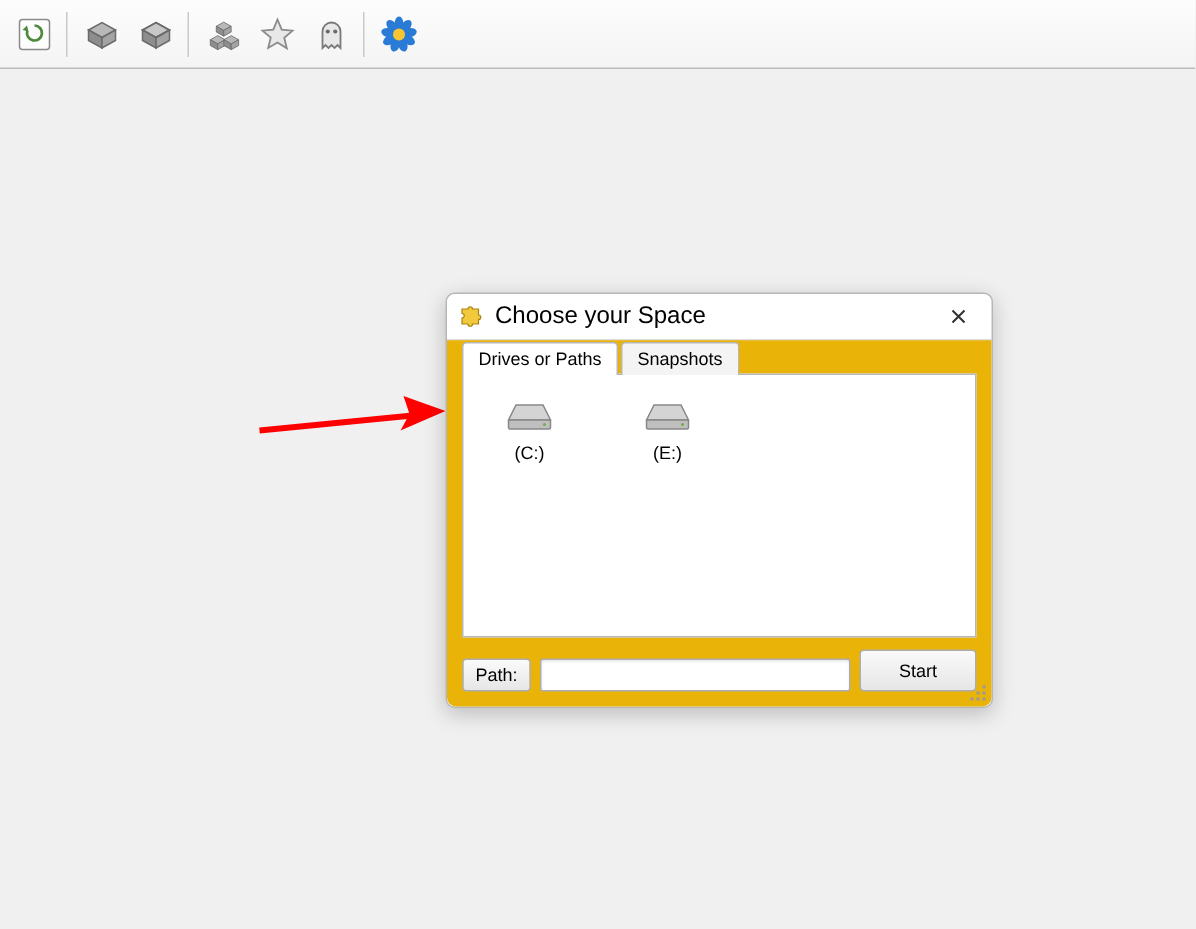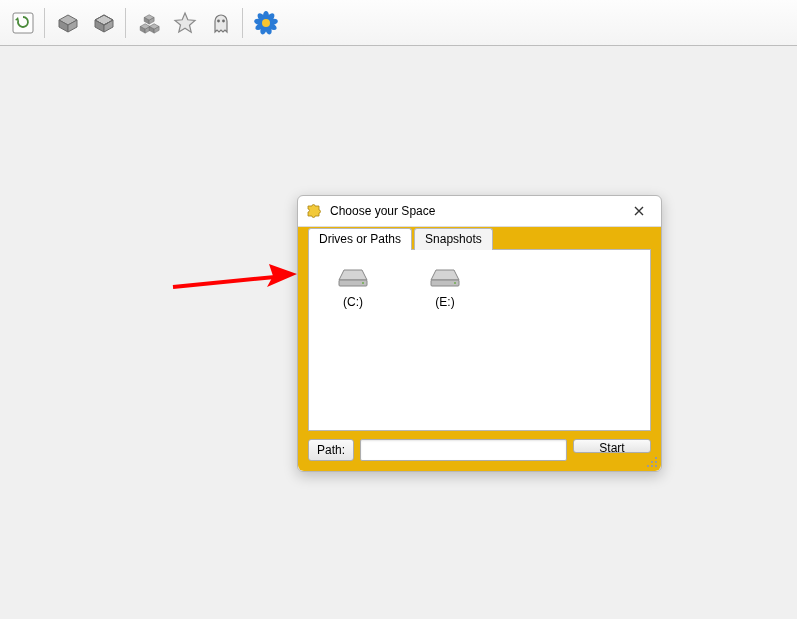--- a/index.html
+++ b/index.html
@@ -4,34 +4,34 @@
 <style>
   html,body{margin:0;padding:0;width:797px;height:619px;background:#f0f0f0;font-family:"Segoe UI",Tahoma,sans-serif;font-size:12px;color:#000;overflow:hidden}
   .toolbar{width:100%;height:46px;background:linear-gradient(#fdfdfd,#f4f4f4);border-bottom:1px solid #bdbdbd;display:flex;align-items:center;padding:0 6px;gap:2px;box-sizing:border-box}
   .tb-sep{width:1px;height:30px;background:#c9c9c9;margin:0 4px 0 2px}
   .tb-btn{width:32px;height:32px;display:flex;align-items:center;justify-content:center;border:1px solid transparent;border-radius:3px;cursor:pointer}
   .tb-btn svg{width:26px;height:26px}
   .arrow{position:absolute;left:165px;top:262px;pointer-events:none}
   .dialog{position:absolute;left:297px;top:195px;width:363px;height:275px;background:#fff;border:1px solid #b7b7b7;border-radius:6px;box-shadow:0 4px 14px rgba(0,0,0,.22)}
   .dialog-title{height:30px;display:flex;align-items:center;padding:0 8px;gap:8px}
   .title-icon svg{width:16px;height:16px}
-  .title-text{flex:1;font-size:12px}
+  .title-text{flex:1;font-size:16px}
   .close-x{width:28px;height:22px;display:flex;align-items:center;justify-content:center;cursor:pointer;font-size:14px;color:#333}
   .dialog-body{padding:0 10px 10px;display:flex;flex-direction:column;height:calc(100% - 30px);box-sizing:border-box;background:#eab308;border-top:1px solid #dcdcdc;border-radius:0 0 6px 6px}
   .tabs{display:flex;height:22px}
   .tab{padding:3px 10px;border:1px solid #b7b7b7;border-bottom:none;background:#f4f4f4;border-radius:3px 3px 0 0;margin-right:2px;cursor:pointer;position:relative;top:1px}
   .tab.active{background:#fff;z-index:2}
   .tab-pane{flex:1;background:#fff;border:1px solid #b7b7b7;padding:10px;display:flex;align-items:flex-start;gap:24px}
   .drive{width:60px;text-align:center;cursor:pointer;padding:4px;border-radius:3px}
   .drive svg{width:36px;height:24px}
   .drive-label{margin-top:4px}
-  .bottom{display:flex;align-items:flex-start;gap:6px;margin-top:8px}
+  .bottom{display:flex;align-items:flex-end;gap:6px;margin-top:8px}
   .path-btn{height:22px;padding:0 8px;border:1px solid #adadad;border-radius:3px;background:linear-gradient(#fafafa,#e6e6e6);cursor:pointer;font-size:12px}
   .path-input{flex:1;height:20px;border:1px solid #adadad;border-radius:2px;box-shadow:inset 0 1px 2px rgba(0,0,0,.1);padding:0 4px;font-size:12px}
-  .start-btn{width:78px;height:14px;border:1px solid #adadad;border-radius:3px;background:linear-gradient(#fafafa,#e6e6e6);cursor:pointer;font-size:12px}
+  .start-btn{width:78px;height:28px;border:1px solid #adadad;border-radius:3px;background:linear-gradient(#fafafa,#e6e6e6);cursor:pointer;font-size:12px}
   .grip{position:absolute;right:4px;bottom:4px;width:12px;height:12px}
   .grip span{position:absolute;width:2px;height:2px;background:#9a9a9a}
 </style>
 </head>
 <body>
 
 <div class="toolbar">
   <div class="tb-btn">
     <svg viewBox="0 0 26 26">
         <rect x="3" y="3" width="20" height="20" rx="2" fill="#fdfdfd" stroke="#8a8a8a"></rect>

